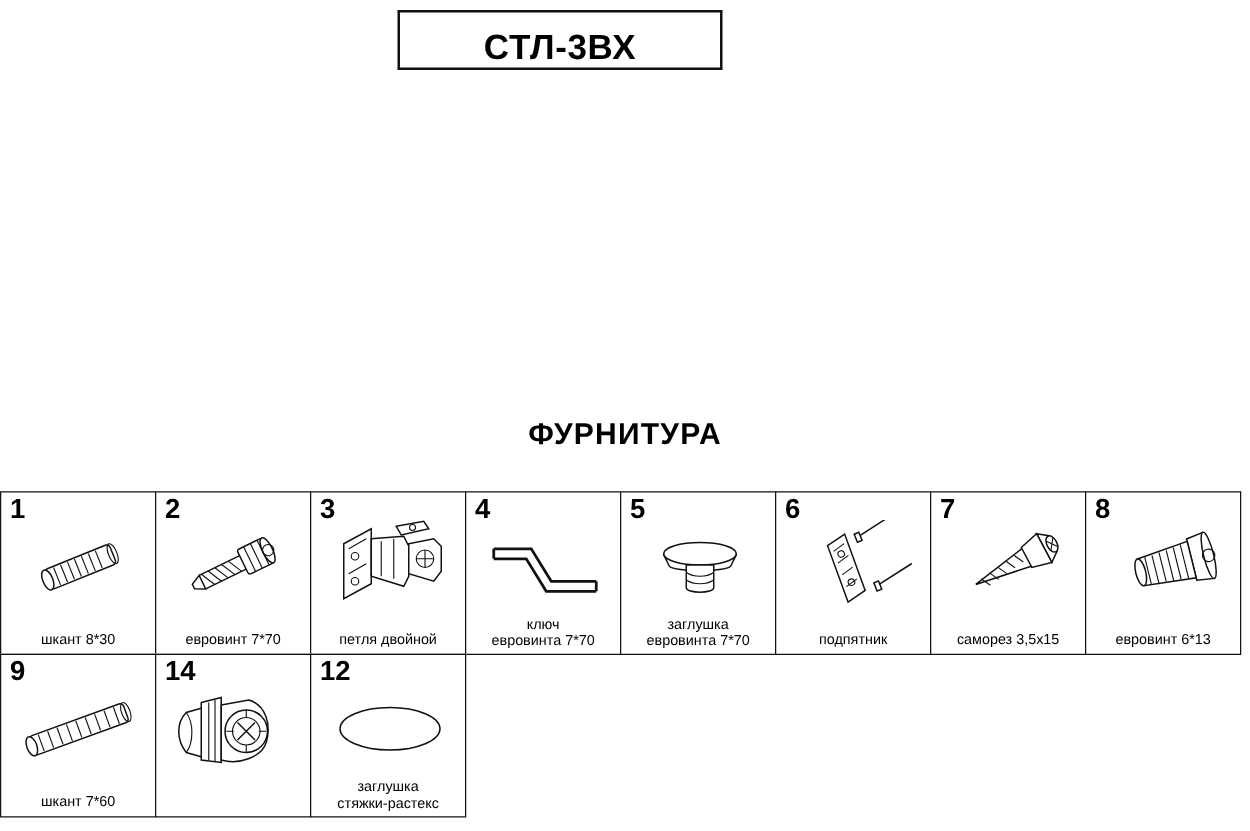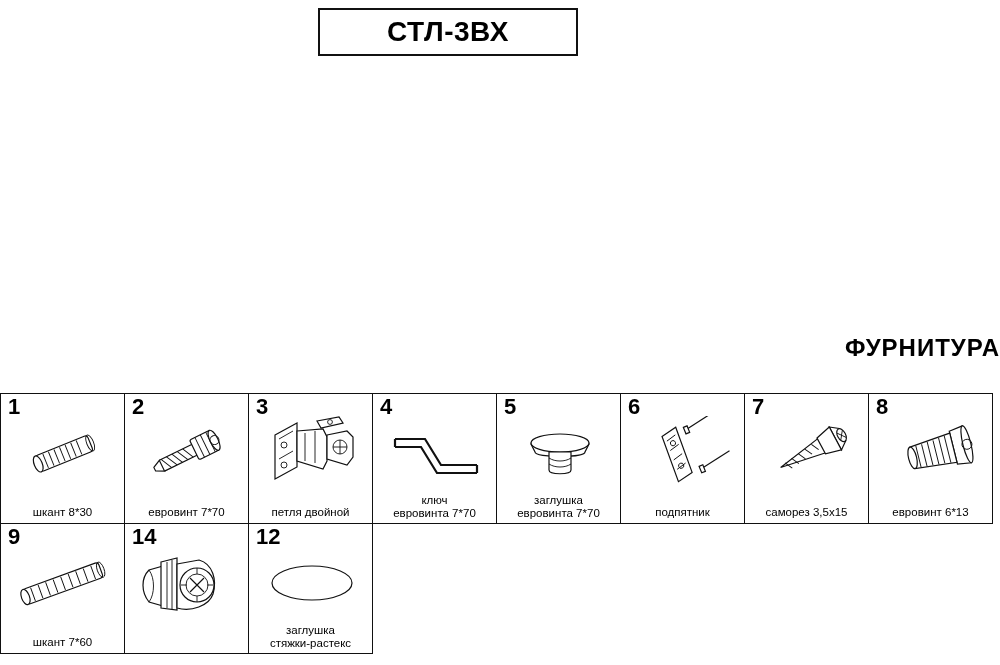--- a/index.html
+++ b/index.html
@@ -18,37 +18,37 @@
 
   
   .title-box {
     position: absolute;
     left: 318px;
     top: 8px;
     width: 260px;
     height: 48px;
     border: 2px solid #111;
     display: flex;
-    align-items: center;
+    align-items: flex-end;
     justify-content: center;
     box-sizing: border-box;
   }
   .title-box .title-text {
     font-size: 28px;
     font-weight: bold;
     letter-spacing: 0.5px;
   }
 
   
   .section-heading {
     position: absolute;
     left: 0;
     top: 334px;
     width: 1000px;
-    text-align: right;
+    text-align: center;
     font-size: 24px;
     font-weight: bold;
     letter-spacing: 1px;
   }
 
   
   .grid {
     position: absolute;
     left: 0;
     top: 393px;

